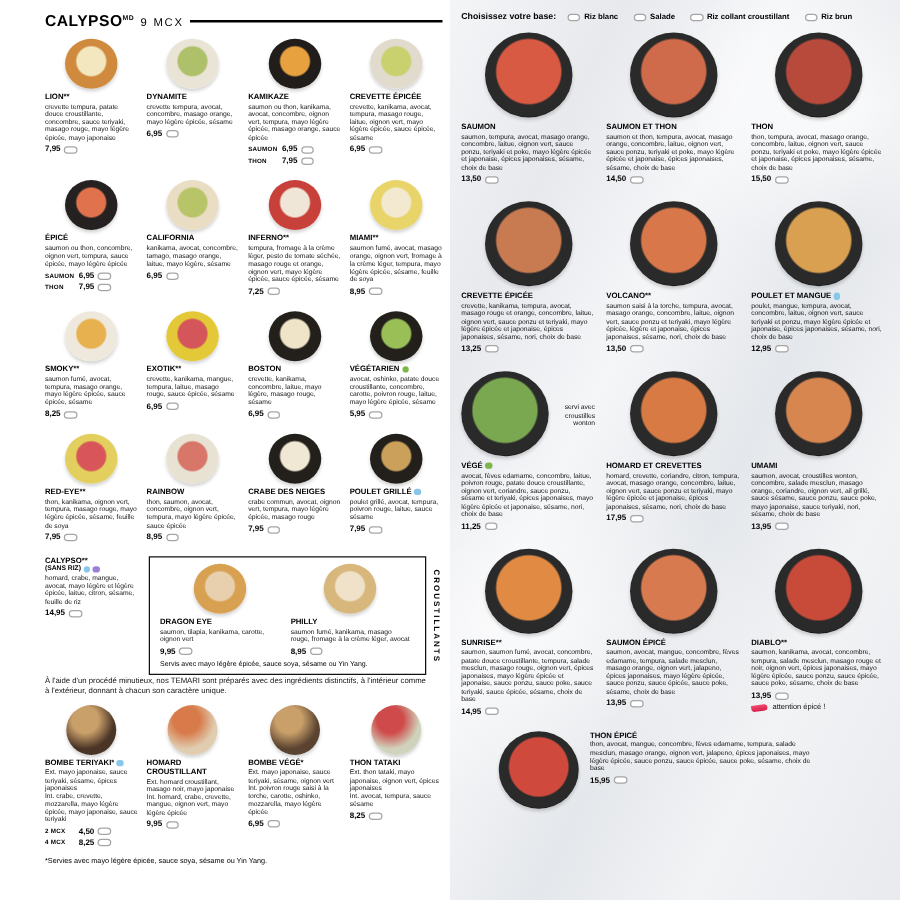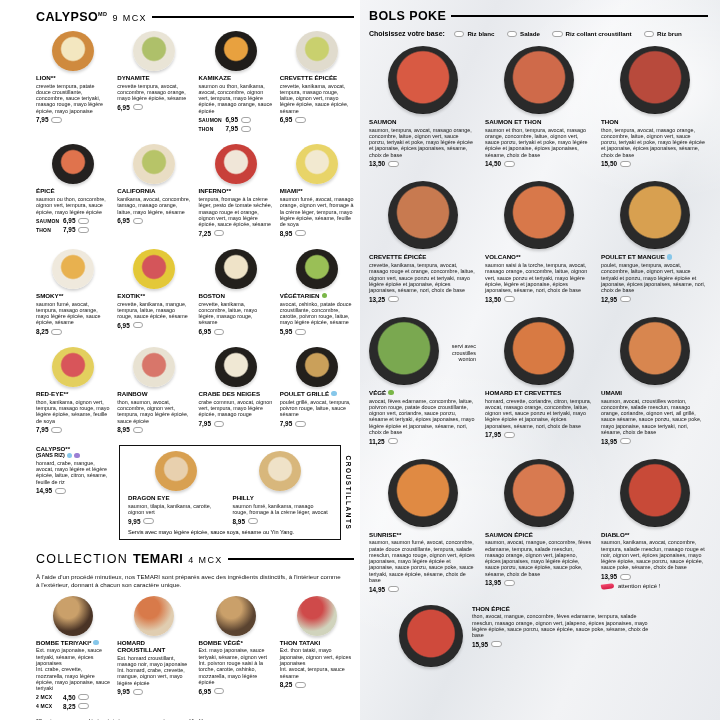--- a/index.html
+++ b/index.html
@@ -430,26 +430,20 @@
                   <span class="checkbox"></span>
                 </div>
               </div>
             </div>
           </div>
         </div>
       <div class="croust-note">Servis avec mayo légère épicée, sauce soya, sésame ou Yin Yang.</div>
       <div class="vlabel">CROUSTILLANTS</div>
     </div>
   </div>
-  <div class="sec-header temari-header">
-    <span class="sec-title light">COLLECTION</span>
-    <span class="sec-title">TEMARI</span>
-    <span class="mcx">4 MCX</span>
-    <span class="rule"></span>
-  </div>
   <div class="temari-intro">À l'aide d'un procédé minutieux, nos TEMARI sont préparés avec des ingrédients distinctifs, à l'intérieur comme à l'extérieur, donnant à chacun son caractère unique.</div>
   <div id="temari-grid" class="grid4">
       <div class="card">
         <div class="photo-wrap">
           <div class="photo sphere" style="background: radial-gradient(circle at 38% 30%, rgb(202, 160, 106) 0px, rgb(202, 160, 106) 28%, rgb(74, 52, 38) 62%, rgb(74, 52, 38) 100%);"></div>
         </div>
         <div class="card-body">
           <div class="name-row">
             <span class="item-name">BOMBE TERIYAKI*</span>
             <span class="dot" style="background: rgb(134, 199, 234);"></span>
@@ -522,24 +516,20 @@
               <span class="checkbox"></span>
             </div>
           </div>
         </div>
       </div>
     </div>
   <div class="temari-foot">*Servies avec mayo légère épicée, sauce soya, sésame ou Yin Yang.</div>
 </div>
 
 <div class="right-panel">
-  <div class="sec-header">
-    <span class="sec-title">BOLS POKE</span>
-    <span class="rule"></span>
-  </div>
   <div class="base-row">
     <span class="base-label">Choisissez votre base:</span>
     <span id="base-options">
         <span class="base-opt">
           <span class="checkbox"></span>
           <span>Riz blanc</span>
         </span>
         <span class="base-opt">
           <span class="checkbox"></span>
           <span>Salade</span>

